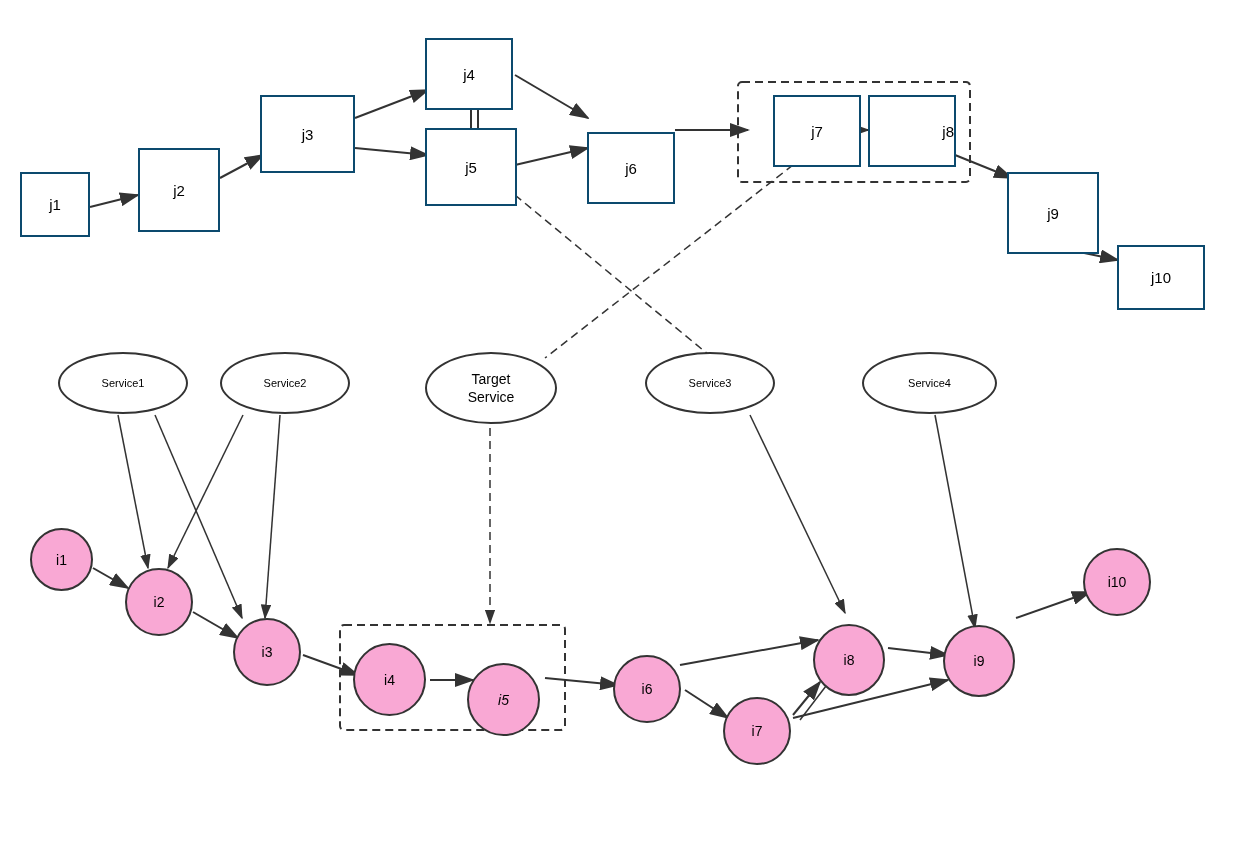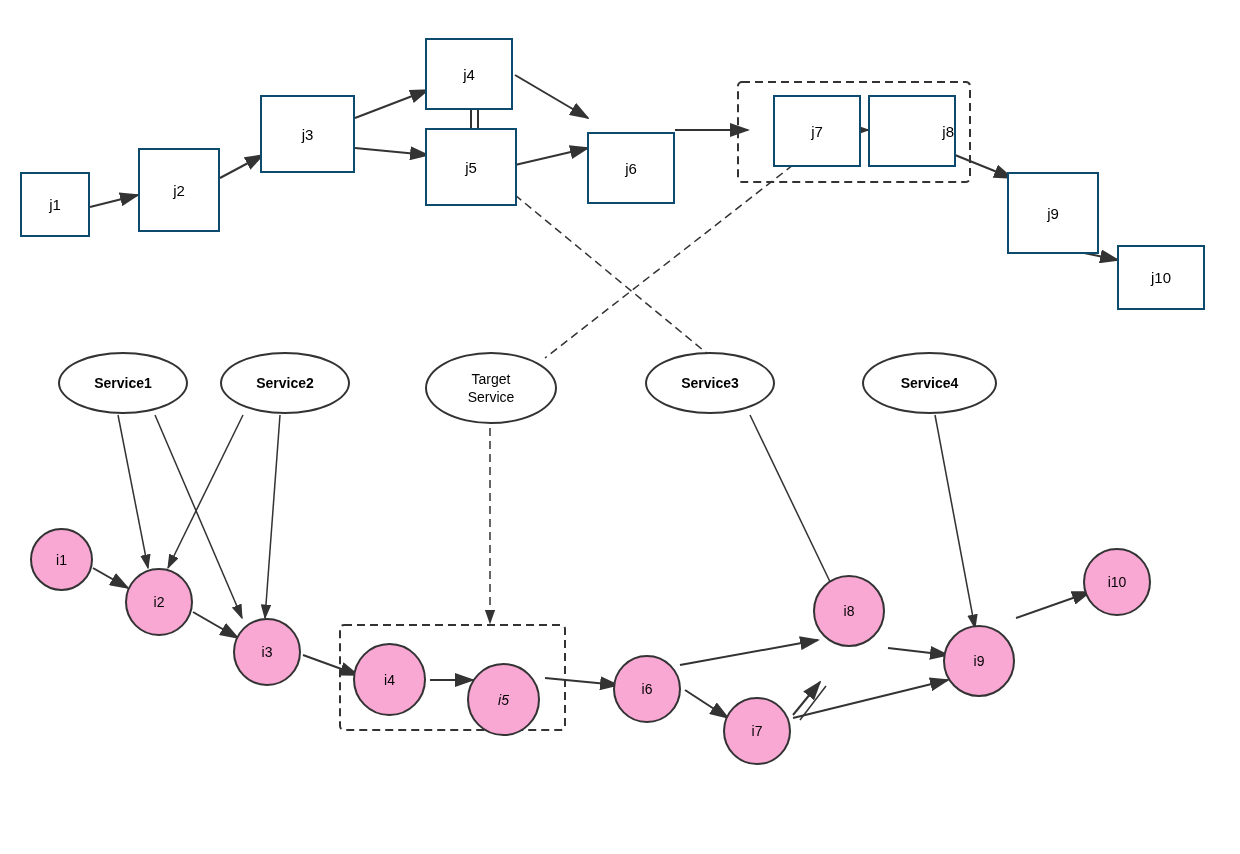--- a/index.html
+++ b/index.html
@@ -33,22 +33,22 @@
       font-weight: 500;
     }
     .node-ellipse-wide {
       position: absolute;
       border: 2px solid #333;
       background: #fff;
       border-radius: 50%;
       display: flex;
       align-items: center;
       justify-content: center;
-      font-size: 14px;
-      font-weight: 700;
+      font-size: 11px;
+      font-weight: 400;
       text-align: center;
     }
     svg#arrows {
       position: absolute;
       top: 0; left: 0;
       width: 1240px;
       height: 854px;
       pointer-events: none;
     }
   </style>
@@ -196,21 +196,21 @@
 </div>
 <div class="node-ellipse" style="left:467px;top:663px;width:73px;height:73px;font-style:italic;">
   <span>i5</span>
 </div>
 <div class="node-ellipse" style="left:613px;top:655px;width:68px;height:68px;">
   <span>i6</span>
 </div>
 <div class="node-ellipse" style="left:723px;top:697px;width:68px;height:68px;">
   <span>i7</span>
 </div>
-<div class="node-ellipse" style="left:813px;top:575px;width:72px;height:72px;text-align:right;">
+<div class="node-ellipse" style="left:813px;top:624px;width:72px;height:72px;text-align:right;">
   <span>i8</span>
 </div>
 <div class="node-ellipse" style="left:943px;top:625px;width:72px;height:72px;">
   <span>i9</span>
 </div>
 <div class="node-ellipse" style="left:1083px;top:548px;width:68px;height:68px;">
   <span>i10</span>
 </div>
 
 </body></html>

